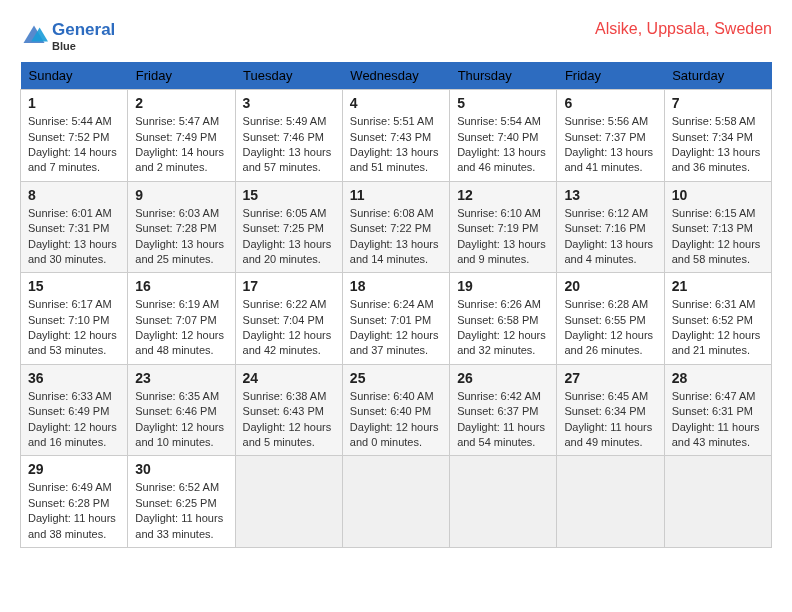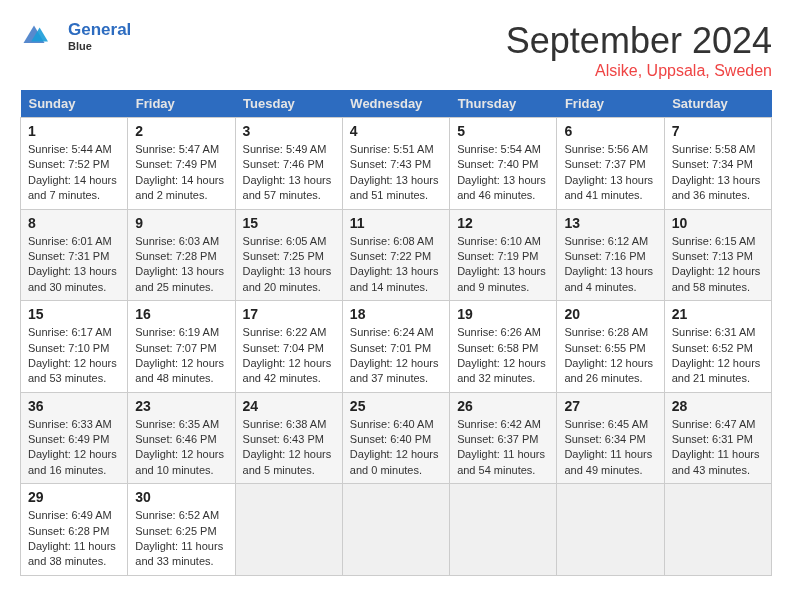--- a/index.html
+++ b/index.html
@@ -12,21 +12,21 @@
     }
     .header {
       display: flex;
       justify-content: space-between;
       align-items: flex-start;
       margin-bottom: 10px;
     }
     .logo {
       display: flex;
       align-items: center;
-      gap: 20px;
+      gap: 4px;
     }
     .logo-icon {
       width: 28px;
       height: 28px;
     }
     .title-block {
       text-align: right;
     }
     .month-title {
       font-size: 36px;
@@ -37,25 +37,25 @@
       font-size: 16px;
       color: #ef4444;
     }
     table {
       width: 100%;
       border-collapse: collapse;
       font-size: 11px;
     }
     thead th {
       background-color: #2d6cc0;
-      color: #e5e5e5;
+      color: #000000;
       padding: 6px 8px;
       text-align: left;
       font-size: 13px;
-      font-weight: bold;
+      font-weight: normal;
     }
     tbody td {
       border: 1px solid #ccc;
       vertical-align: top;
       padding: 5px 7px;
       height: 80px;
       width: 14.28%;
     }
     tbody tr {
       background: #fff;
@@ -88,21 +88,20 @@
       <polygon points="28,8 40,28 16,28" fill="#1a9cd8" opacity="0.9"></polygon>
     </svg>
     <div>
       <div style="font-size:17px;font-weight:bold;color:#333;line-height:1.15;">
         <span style="color:#2d6cc0;">General</span>
       </div>
       <div style="font-size:11px;font-weight:bold;color:#333;line-height:1.15;">Blue</div>
     </div>
   </div>
   <div class="title-block">
-    <div class="month-title">September 2024</div>
     <div class="location">Alsike, Uppsala, Sweden</div>
   </div>
 </div>
 
 <table>
   <thead>
     <tr>
     <th>Sunday</th>
         <th>Friday</th>
         <th>Tuesday</th>

